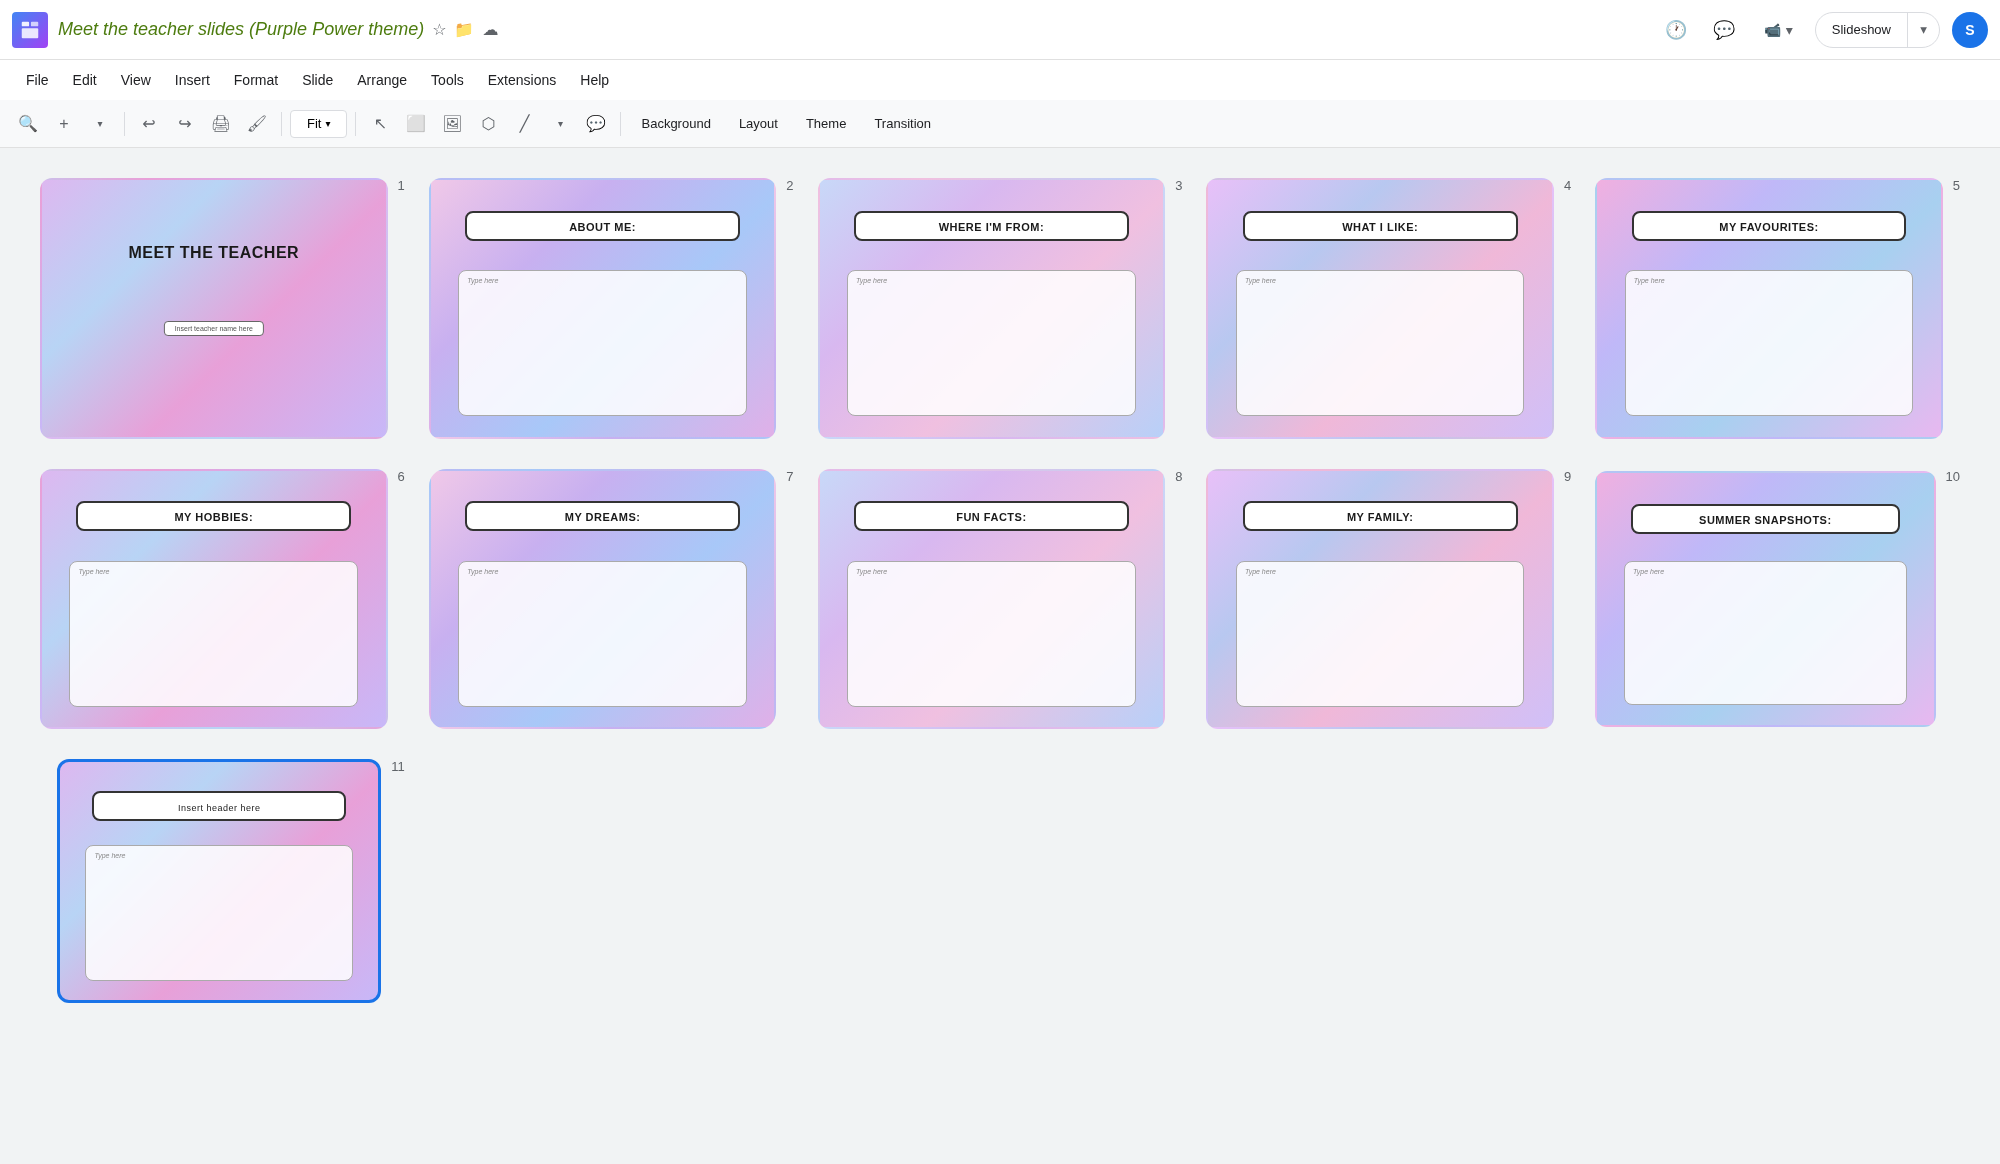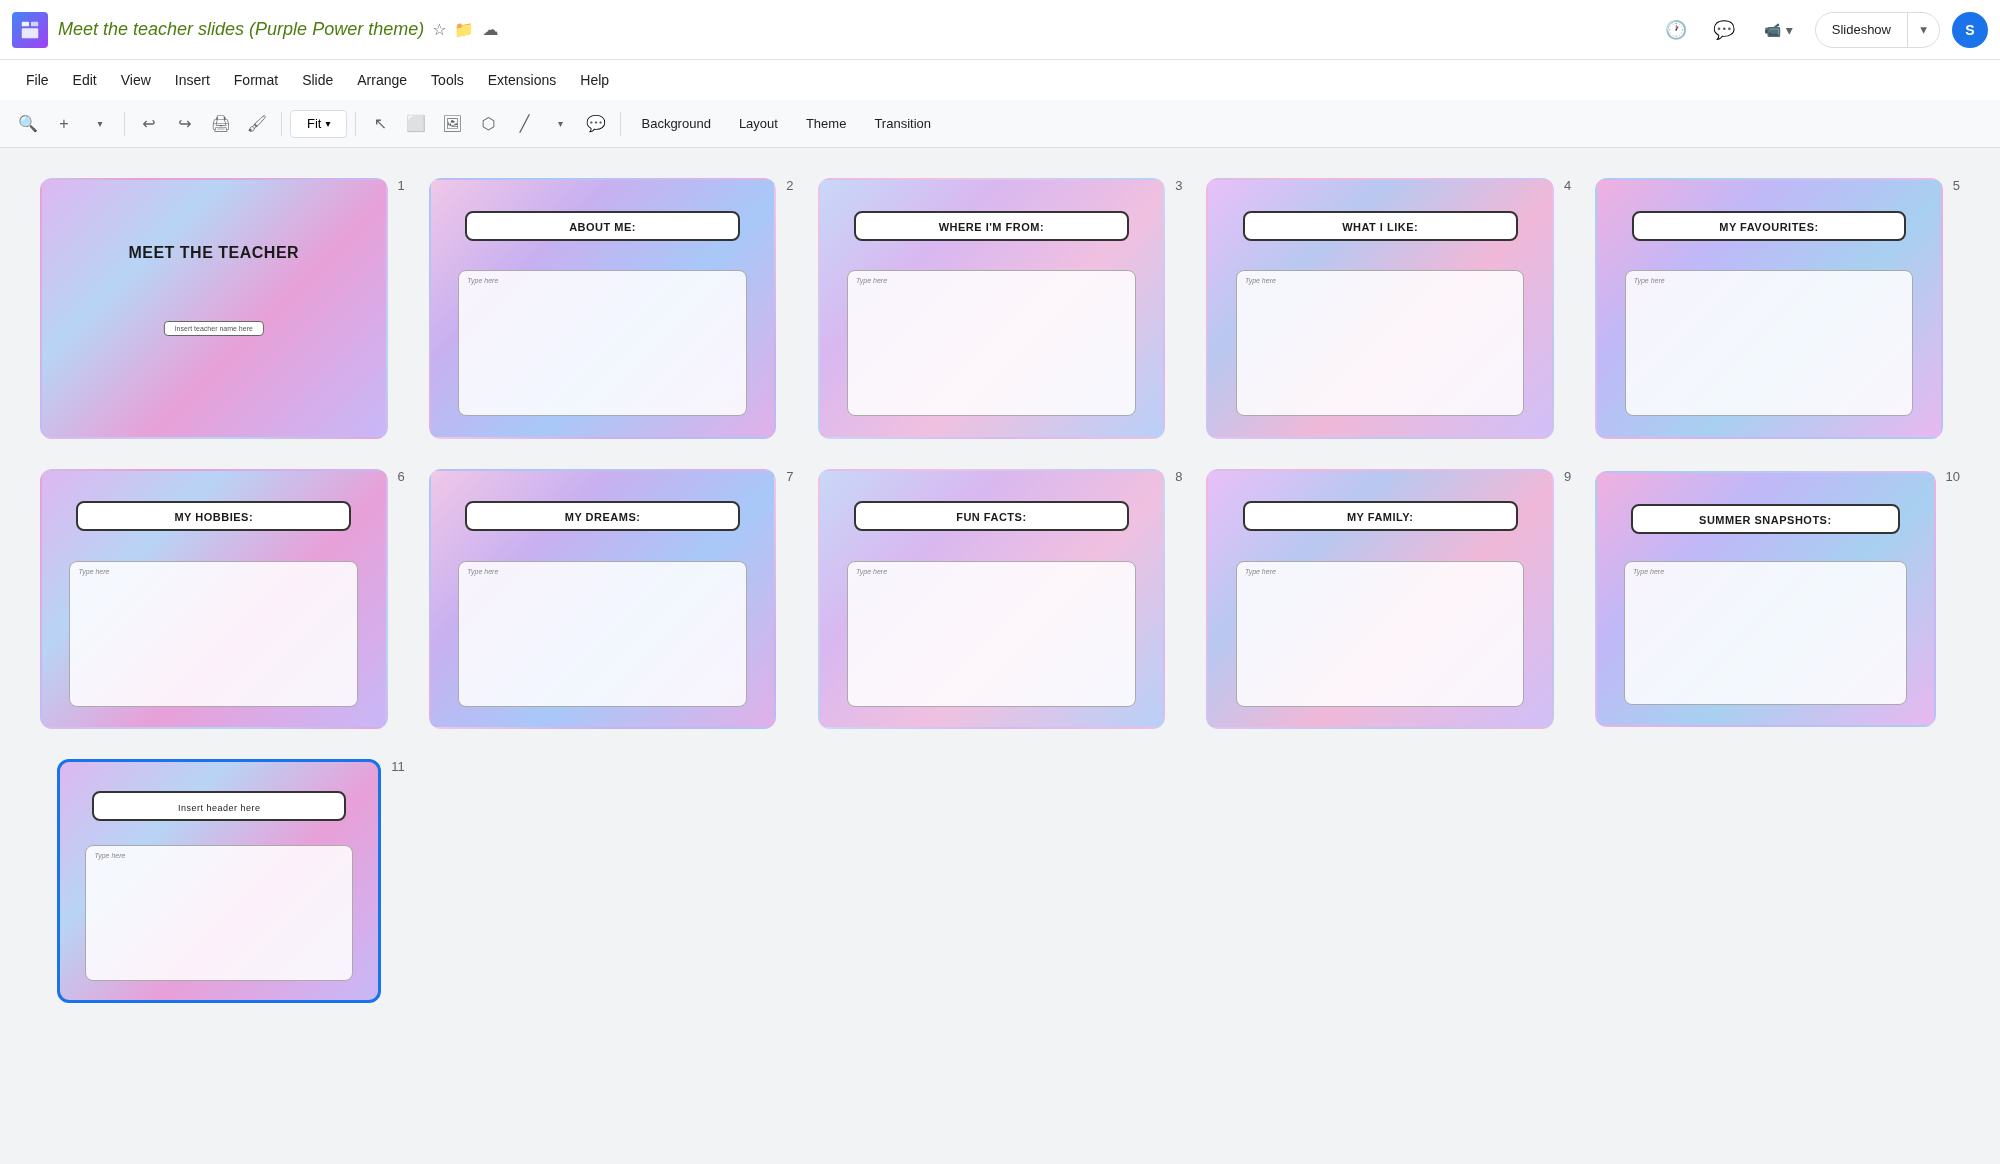--- a/index.html
+++ b/index.html
@@ -388,21 +388,21 @@
           <span class="slide-title-text">MY HOBBIES:</span>
         </div>
         <div class="slide-content-box">
           <span class="slide-type-here">Type here</span>
         </div>
       </div>
       <span class="slide-number">6</span>
     </div>
 
     <div class="slide-container">
-      <div class="slide-thumb" style="background: linear-gradient(135deg, #f0c8e8 0%, #c8b0f0 30%, #a8c8f8 60%, #e0b0e8 100%);">
+      <div class="slide-thumb" style="background: linear-gradient(135deg, #f0c8e8 0%, #c8b0f0 30%, #a8c8f8 60%, #e0b0e8 100%); border-radius: 17px;">
         <div class="slide-title-box">
           <span class="slide-title-text">MY DREAMS:</span>
         </div>
         <div class="slide-content-box">
           <span class="slide-type-here">Type here</span>
         </div>
       </div>
       <span class="slide-number">7</span>
     </div>
 

